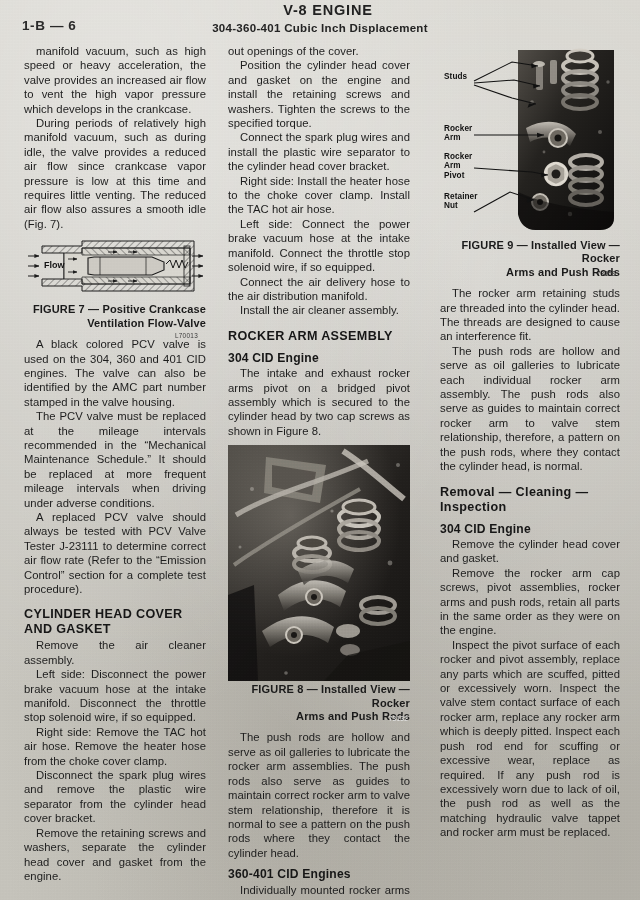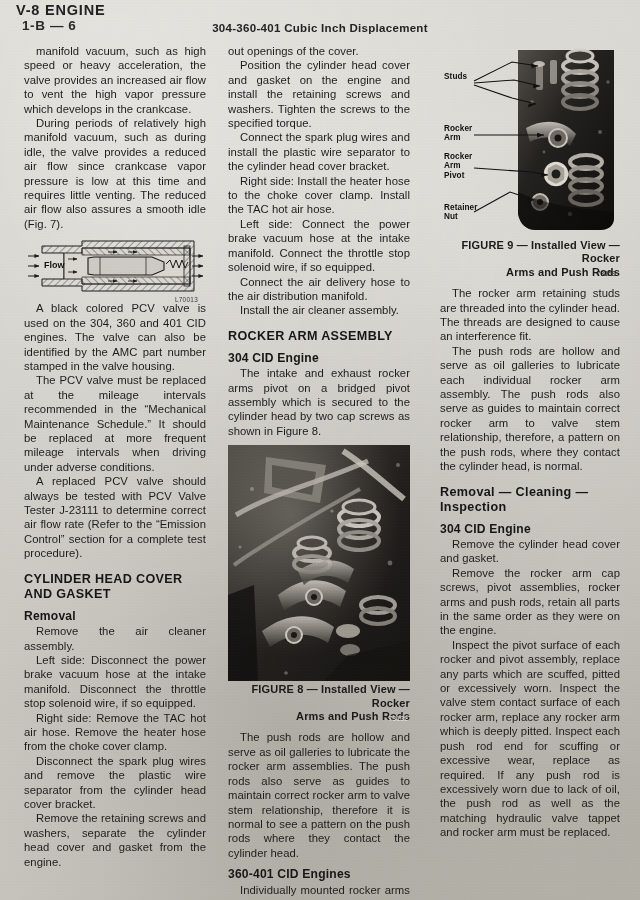--- a/index.html
+++ b/index.html
@@ -34,21 +34,21 @@
     font-size: 13.5px;
     font-weight: 700;
     color: #2a2a2a;
     letter-spacing: 0.6px;
   }
   .doc-title {
     position: absolute;
     left: 16px;
     right: 0;
     top: 2px;
-    text-align: left;
+    text-align: center;
     font-size: 14.5px;
     font-weight: 700;
     color: #222;
     letter-spacing: 0.8px;
   }
   .doc-sub {
     position: absolute;
     left: 0;
     right: 0;
     top: 22px;
@@ -220,29 +220,32 @@
           <line x1="104" y1="43" x2="113" y2="43" stroke="#1f1f1f" stroke-width="0.9" marker-end="url(#ar)"></line>
 
           <line x1="168" y1="18" x2="179" y2="18" stroke="#1f1f1f" stroke-width="1" marker-end="url(#ar)"></line>
           <line x1="168" y1="28" x2="179" y2="28" stroke="#1f1f1f" stroke-width="1" marker-end="url(#ar)"></line>
           <line x1="168" y1="38" x2="179" y2="38" stroke="#1f1f1f" stroke-width="1" marker-end="url(#ar)"></line>
 
           <text x="20" y="30" font-family="Liberation Sans, sans-serif" font-size="9" font-weight="bold" fill="#141414">Flow</text>
         </svg>
       </div>
       <div class="fig-code fig7-code">L70013</div>
+      <div class="fig-caption" style="margin-top:9px;">
+        <span>FIGURE 7 — Positive Crankcase</span><br>
+        <span>Ventilation Flow-Valve</span>
+      </div>
     </div>
 
     <div class="gap-s"></div>
     <p class="body">A black colored PCV valve is used on the 304, 360 and 401 CID engines. The valve can also be identified by the AMC part number stamped in the valve housing.</p>
     <p class="body">The PCV valve must be replaced at the mileage intervals recommended in the “Mechanical Maintenance Schedule.” It should be replaced at more frequent mileage intervals when driving under adverse conditions.</p>
     <p class="body">A replaced PCV valve should always be tested with PCV Valve Tester J-23111 to determine correct air flow rate (Refer to the “Emission Control” section for a complete test procedure).</p>
 
     <h2 class="sec">CYLINDER HEAD COVER AND GASKET</h2>
-    <h3 class="subsec">Removal</h3>
 
     <p class="body">Remove the air cleaner assembly.</p>
     <p class="body">Left side: Disconnect the power brake vacuum hose at the intake manifold. Disconnect the throttle stop solenoid wire, if so equipped.</p>
     <p class="body">Right side: Remove the TAC hot air hose. Remove the heater hose from the choke cover clamp.</p>
     <p class="body">Disconnect the spark plug wires and remove the plastic wire separator from the cylinder head cover bracket.</p>
     <p class="body">Remove the retaining screws and washers, separate the cylinder head cover and gasket from the engine.</p>
 
   </div>
 
   <div class="col col-2">
@@ -431,21 +434,21 @@
           <span>Rocker</span><br>
           <span>Arm</span>
         </div>
 
         <div class="callout" style="left:4px; top:110px;">
           <span>Rocker</span><br>
           <span>Arm</span><br>
           <span>Pivot</span>
         </div>
 
-        <div class="callout" style="left:4px; top:161px;">
+        <div class="callout" style="left:4px; top:150px;">
           <span>Retainer</span><br>
           <span>Nut</span>
         </div>
       </div>
 
       <div class="fig-code fig9-code">73159</div>
       <div class="fig-caption">
         <span>FIGURE 9 — Installed View — Rocker</span><br>
         <span>Arms and Push Rods</span>
       </div>

